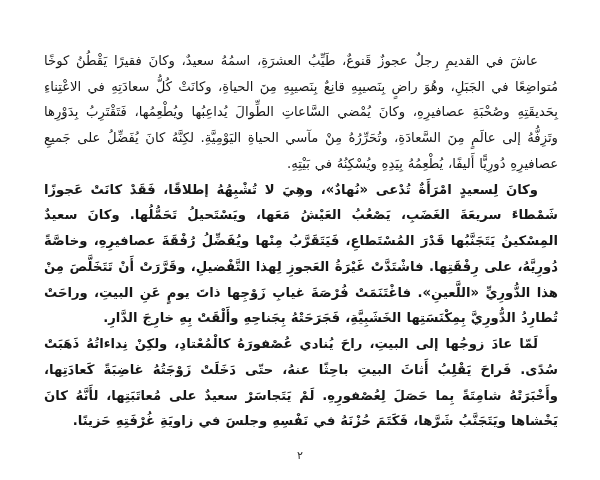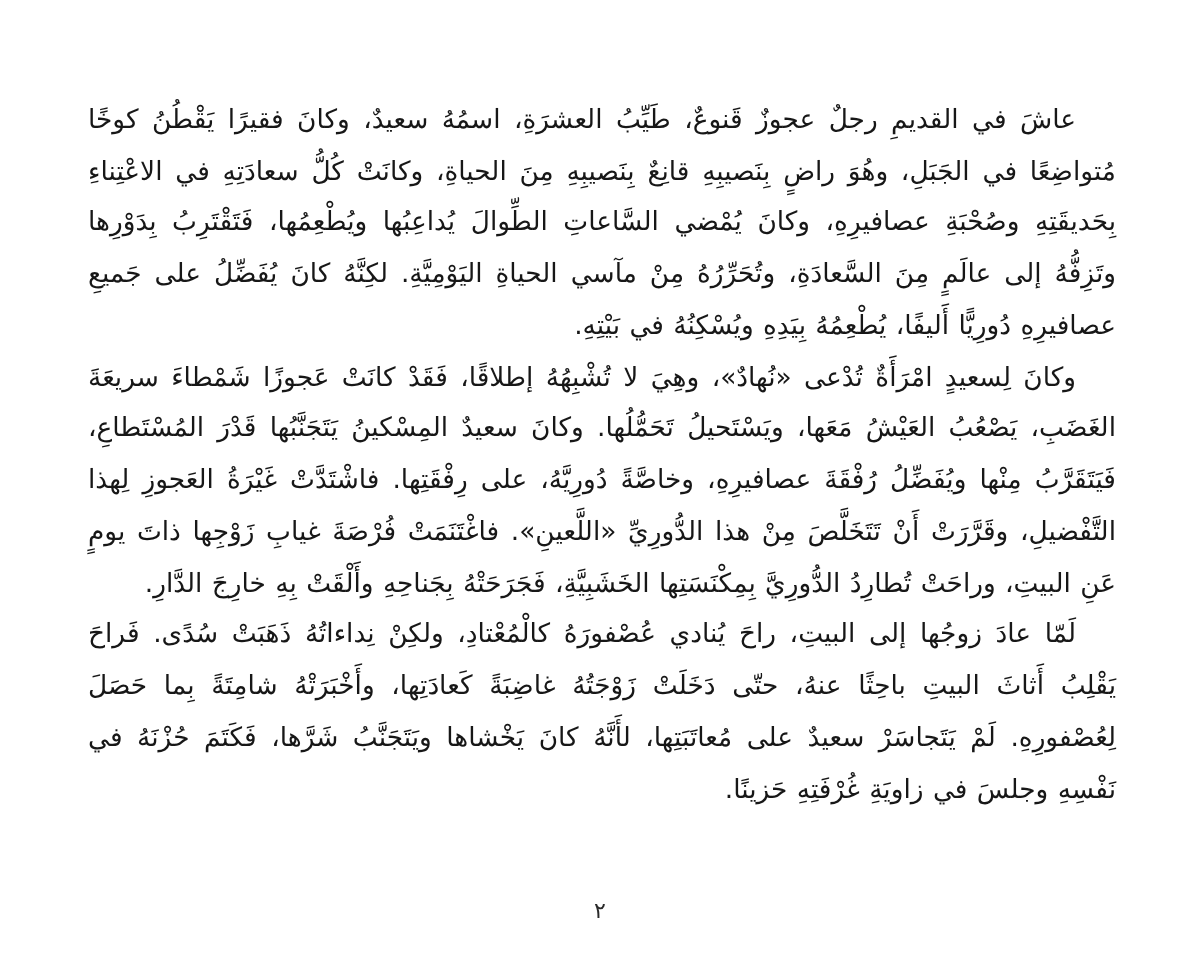--- a/index.html
+++ b/index.html
@@ -34,20 +34,21 @@
     letter-spacing: 0.1px;
     word-spacing: 0.5px;
     color: #171717;
   }
   .para {
     margin: 0;
     text-indent: 20px;
   }
   .para + .para {
     margin-top: 0px;
+    font-weight: bold;
   }
   .page-number {
     position: absolute;
     bottom: 18px;
     left: 0;
     right: 0;
     text-align: center;
     font-size: 11px;
     color: #2a2a2a;
     direction: rtl;

